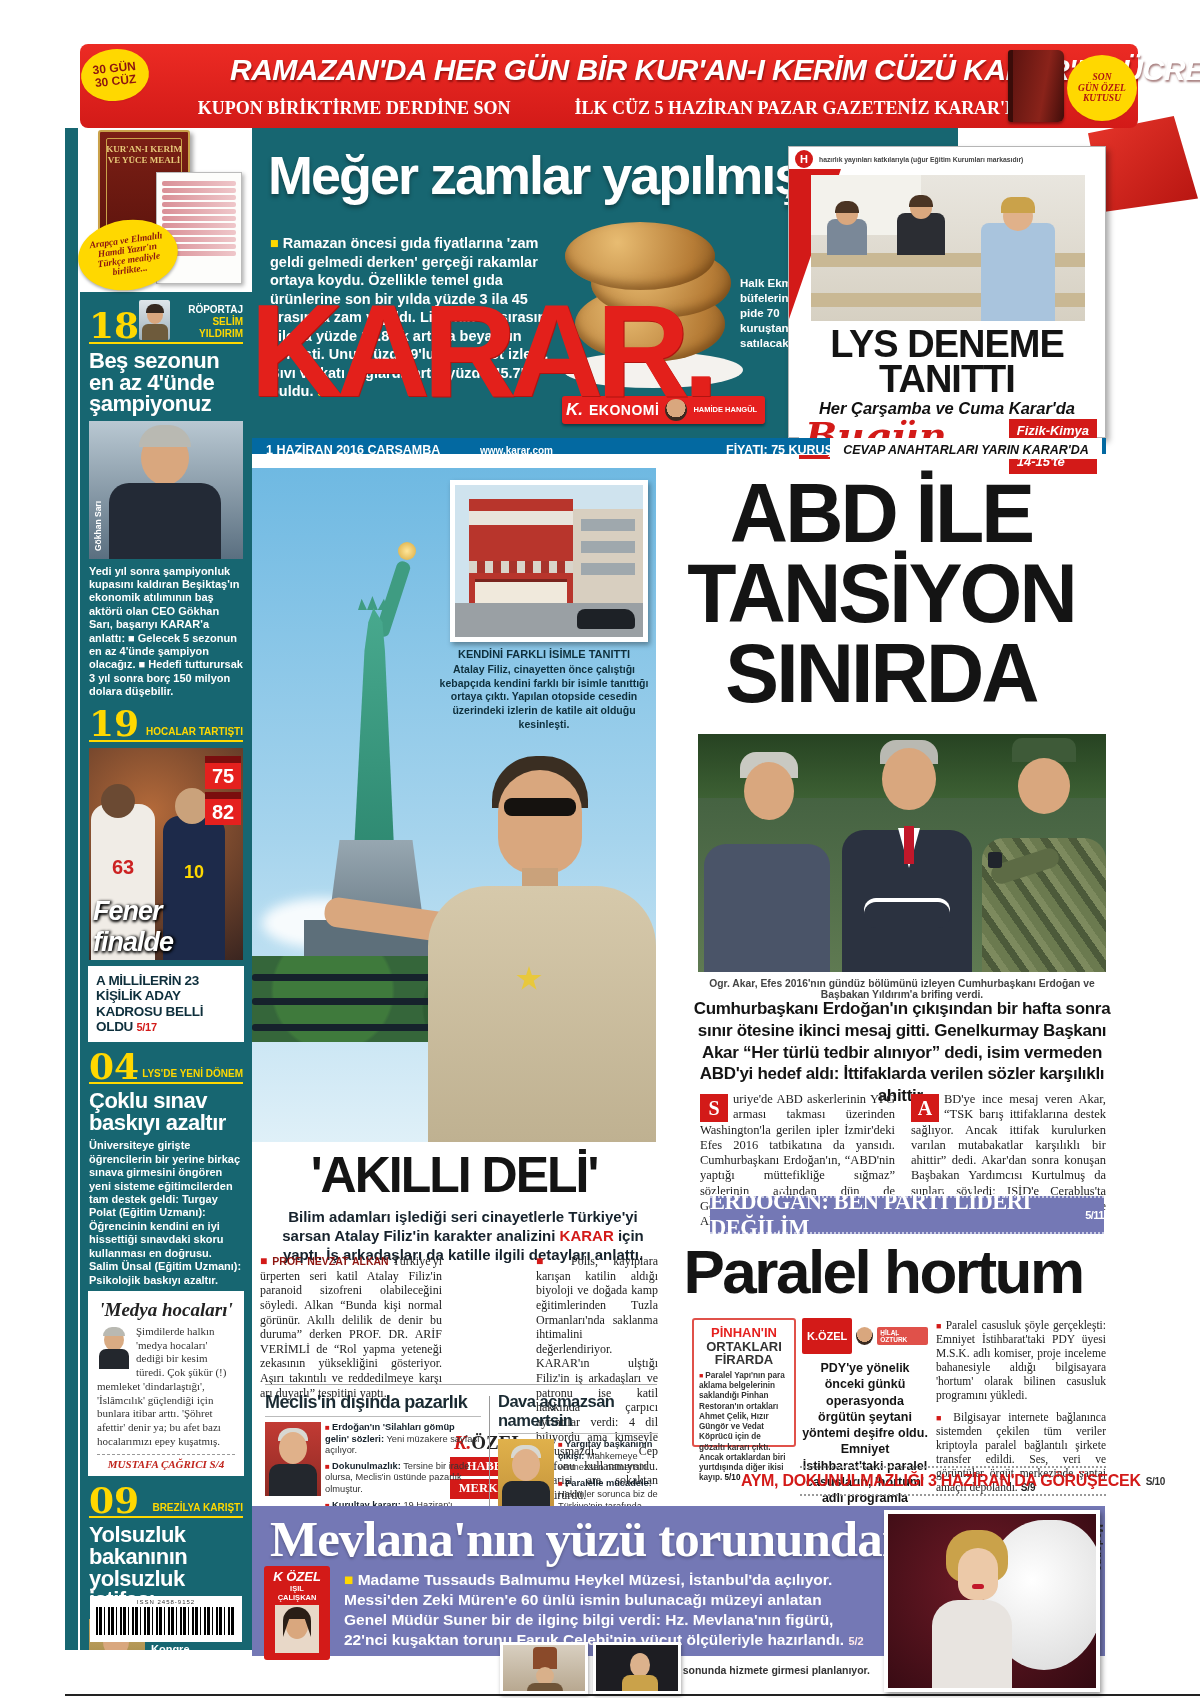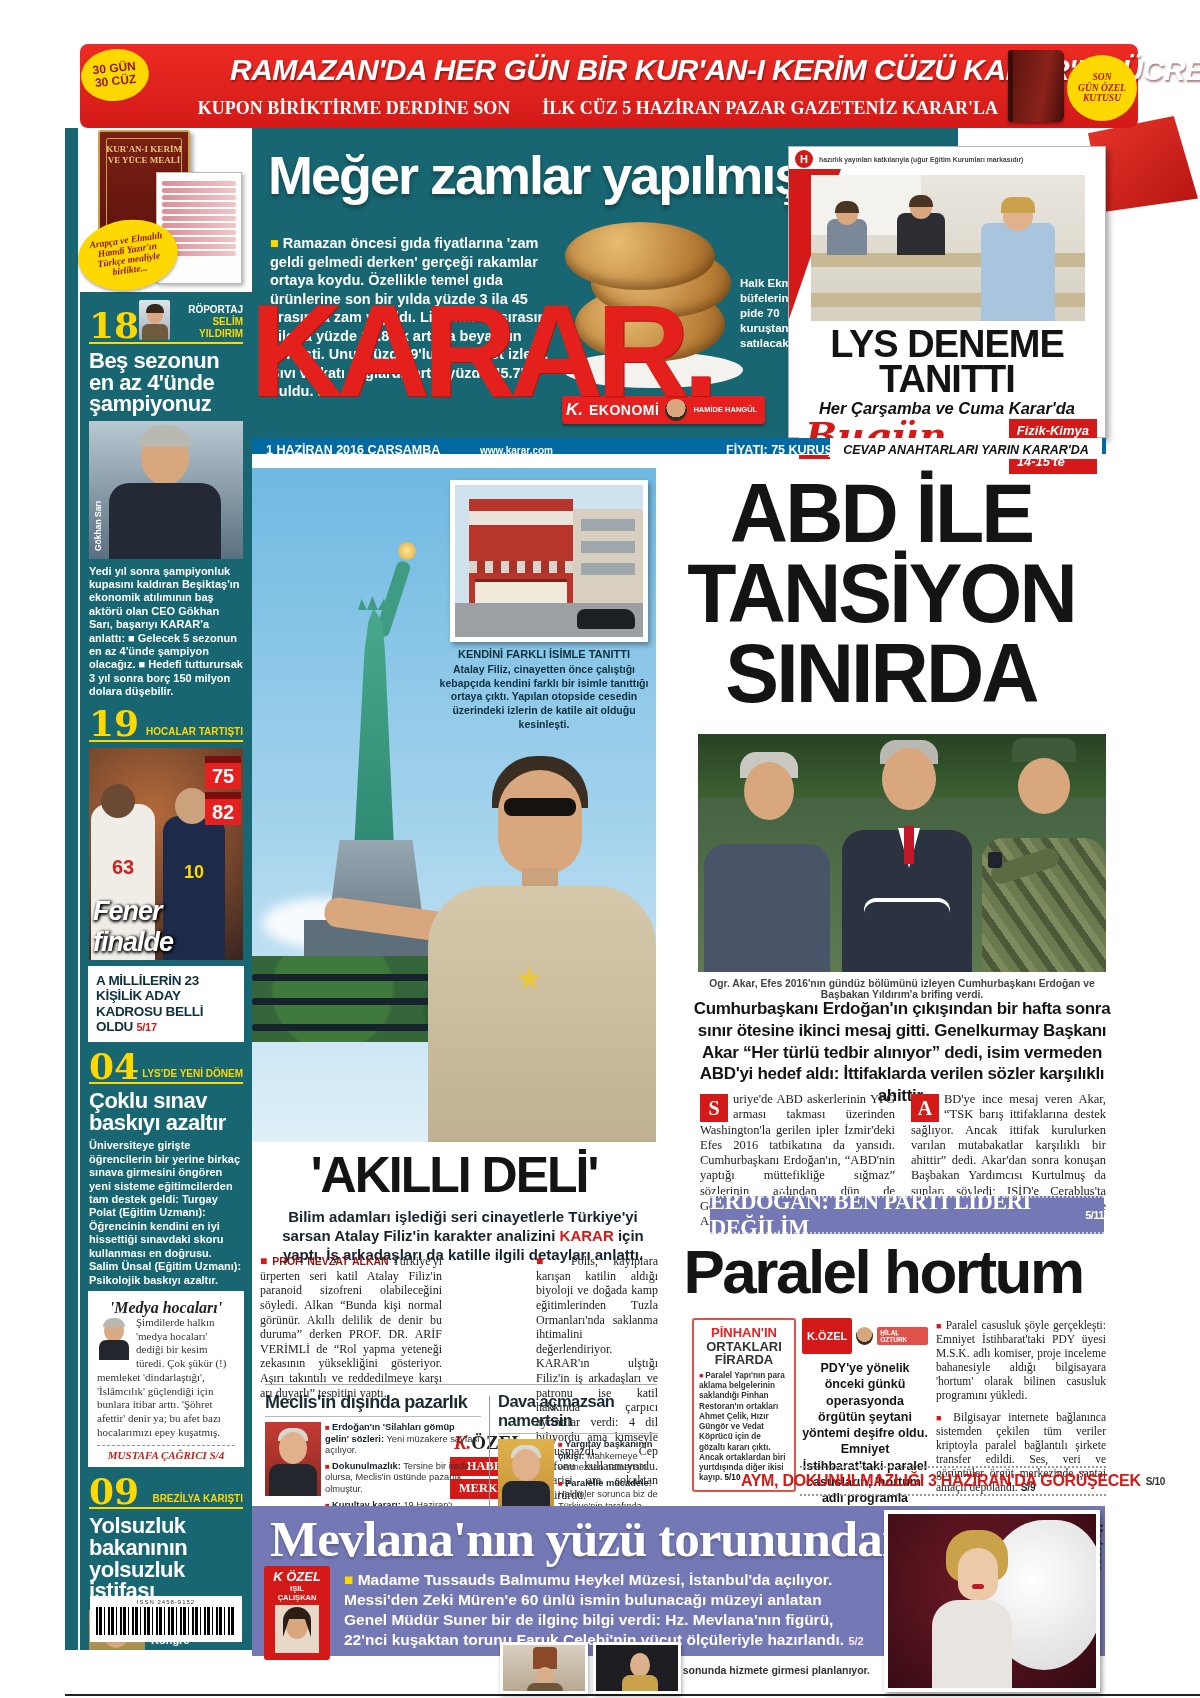--- a/index.html
+++ b/index.html
@@ -3,21 +3,21 @@
 <meta charset="utf-8">
 <style>
 *{margin:0;padding:0;box-sizing:border-box}
 html,body{background:#fff}
 body{font-family:"Liberation Sans",sans-serif;-webkit-font-smoothing:antialiased}
 #page{position:relative;width:1200px;height:1698px;background:#fff;overflow:hidden}
 .abs{position:absolute}
 
 .top-banner{left:80px;top:44px;width:1058px;height:84px;background:linear-gradient(#ec2b24,#d31a18);border-radius:8px;z-index:3}
 .banner-line1{position:absolute;left:150px;right:140px;top:5px;height:42px;color:#fff;font-weight:800;font-size:30px;letter-spacing:-.5px;text-align:center;line-height:42px;font-style:italic;text-shadow:1px 2px 2px rgba(80,0,0,.5);white-space:nowrap}
-.banner-line2{position:absolute;left:150px;right:140px;top:50px;height:28px;display:flex;align-items:center;justify-content:flex-end;gap:16px;color:#fff;font-family:"Liberation Serif",serif;font-weight:700;font-size:18px;white-space:nowrap}
+.banner-line2{position:absolute;left:150px;right:140px;top:50px;height:28px;display:flex;align-items:center;justify-content:center;gap:32px;color:#fff;font-family:"Liberation Serif",serif;font-weight:700;font-size:18px;white-space:nowrap}
 .banner-pill{width:110px;height:15px;background:#fff;border-radius:8px}
 .burst{background:#ffd800;border-radius:50%;display:flex;flex-direction:column;align-items:center;justify-content:center;color:#8c1510;font-weight:800;text-align:center;box-shadow:0 0 0 3px #ffd800,0 2px 3px rgba(0,0,0,.35)}
 .burst-left{left:4px;top:8px;width:62px;height:46px;font-size:12px;line-height:1.05;transform:rotate(-6deg)}
 .burst-right{right:4px;top:14px;width:64px;height:60px;font-family:"Liberation Serif",serif;font-style:italic;font-size:9.5px;line-height:1.1;color:#b01410}
 .book-right{right:74px;top:6px;width:56px;height:72px;background:linear-gradient(100deg,#5d1410,#8a231a 60%,#3f0d0a);border-radius:3px 6px 6px 3px;border-left:5px solid #3a0c09;box-shadow:0 2px 3px rgba(0,0,0,.4)}
 .promo-ribbon{left:1088px;top:116px;width:110px;height:96px;background:linear-gradient(135deg,#e8362b,#b51410);clip-path:polygon(0 18%,78% 0,100% 86%,14% 100%);z-index:1}
 
 .quran-block{left:80px;top:128px;width:172px;height:164px;background:#fff;z-index:4}
 .q-cover{position:absolute;left:18px;top:2px;width:92px;height:116px;background:linear-gradient(#7c1f15,#5d140d);border:2px solid #caa24a;border-radius:3px;color:#e7c878;font-family:"Liberation Serif",serif;font-weight:700;text-align:center;font-size:9px;padding-top:12px;line-height:1.25;box-shadow:3px 3px 4px rgba(0,0,0,.35)}
 .q-cover::before{content:"";position:absolute;inset:6px;border:1px solid #caa24a;border-radius:2px}
@@ -39,21 +39,21 @@
 .head-portrait .hp-face{position:absolute;left:8px;top:6px;width:16px;height:18px;border-radius:50%;background:#d9a77e}
 .head-portrait .hp-hair{position:absolute;left:7px;top:4px;width:18px;height:9px;border-radius:8px 8px 0 0;background:#35281f}
 .head-portrait .hp-body{position:absolute;left:3px;top:24px;width:26px;height:16px;border-radius:6px 6px 0 0;background:#6e5b3c}
 .score-badge{width:36px;text-align:center;margin-bottom:3px}
 .score-strip{height:7px;background:#7a0e0e}
 .score-num{background:#e5201e;color:#fff;font-weight:800;font-size:20px;line-height:26px}
 .fener{position:absolute;left:4px;bottom:2px;font-size:27px;font-weight:800;font-style:italic;letter-spacing:-1px;color:#fff;text-shadow:0 2px 3px #000,2px 0 3px #000}
 .white-note{background:#fff;color:#0e2f3c;font-weight:800;font-size:13.5px;line-height:1.15;letter-spacing:-.3px;padding:7px 8px;margin:2px -1px 10px}
 .white-note .rref{color:#d31a18;font-size:11px}
 .medya-box{background:#fff;color:#333;padding:9px 9px 6px;margin:4px -1px 10px}
-.medya-title{font-family:"Liberation Serif",serif;font-style:italic;font-weight:700;font-size:16px;text-align:center;color:#222;line-height:1;}
+.medya-title{font-family:"Liberation Serif",serif;font-style:italic;font-weight:700;font-size:19px;text-align:center;color:#222;line-height:1;margin-bottom:6px}
 .medya-body{font-family:"Liberation Serif",serif;font-size:11px;line-height:1.25;color:#333}
 .medya-face{float:left;width:34px;height:42px;margin:2px 5px 0 0;background:#fff;position:relative}
 .medya-face .f1{position:absolute;left:7px;top:2px;width:20px;height:22px;border-radius:50%;background:#d9ab83}
 .medya-face .f2{position:absolute;left:6px;top:0;width:22px;height:9px;border-radius:9px 9px 0 0;background:#b9b9b2}
 .medya-face .f3{position:absolute;left:2px;top:22px;width:30px;height:20px;border-radius:7px 7px 0 0;background:#23272d}
 .medya-byline{border-top:1px dashed #999;margin-top:5px;padding-top:3px;text-align:center;font-family:"Liberation Serif",serif;font-style:italic;font-weight:700;font-size:11px;color:#c0241c}
 .temer-photo{float:left;width:56px;height:70px;margin:2px 6px 2px 0;background:linear-gradient(#caa964,#8e7a3f);position:relative;overflow:hidden}
 .temer-photo .f1{position:absolute;left:14px;top:8px;width:26px;height:30px;border-radius:50%;background:#d9a77e}
 .temer-photo .f2{position:absolute;left:13px;top:5px;width:28px;height:12px;border-radius:10px 10px 0 0;background:#cfd4d6}
 .barcode-box{position:absolute;left:10px;bottom:8px;width:152px;height:46px;background:#fff;padding:3px 6px;text-align:center}
@@ -163,21 +163,21 @@
 .fig .fbody{position:absolute;bottom:0;border-radius:22px 22px 0 0}
 .abd-caption{left:698px;top:978px;width:408px;text-align:center;font-weight:700;font-size:10.3px;color:#444}
 .abd-intro{left:688px;top:998px;width:428px;text-align:center;font-weight:800;font-size:17px;line-height:1.28;color:#141414;letter-spacing:-.3px}
 .abd-cols{left:700px;top:1092px;width:406px;display:flex;gap:16px;font-family:"Liberation Serif",serif;font-size:12.5px;line-height:1.22;color:#222;text-align:justify}
 .abd-cols .col{flex:1}
 .dropcap{float:left;width:28px;height:28px;background:#d31a18;color:#fff;font-family:"Liberation Serif",serif;font-weight:700;font-size:20px;text-align:center;line-height:28px;margin:2px 5px 0 0}
 .redref{color:#d31a18;font-weight:700;font-family:"Liberation Sans",sans-serif;font-size:10.5px}
 .erdogan-strip{left:710px;top:1196px;width:394px;height:38px;background:#7478b5;border-top:2px dotted #c9cbe4;border-bottom:2px dotted #c9cbe4;color:#fff;display:flex;align-items:center;justify-content:center;gap:6px;font-family:"Liberation Serif",serif;font-weight:700;font-size:22.5px;letter-spacing:-.5px}
 .erdogan-strip .sref{font-size:11px;font-family:"Liberation Sans",sans-serif;font-weight:800}
 .paralel-head{left:660px;top:1236px;width:446px;text-align:center;font-weight:800;font-size:62px;letter-spacing:-2.5px;color:#141414}
-.pinhan{left:692px;top:1318px;width:104px;height:174px;border:2px solid #e0514a;border-radius:3px;padding:6px 5px;background:#fff}
+.pinhan{left:692px;top:1318px;width:104px;height:129px;border:2px solid #e0514a;border-radius:3px;padding:6px 5px;background:#fff}
 .pinhan .pt{color:#e5201e;font-weight:800;font-size:13px;line-height:1.05;text-align:center;margin-bottom:4px}
 .pinhan .pt .b2{color:#333}
 .pinhan .pb{font-size:8.2px;font-weight:700;color:#333;line-height:1.25}
 .pinhan .pb::before{content:"■ ";color:#d31a18;font-size:7px}
 .pinhan .rr{font-weight:800;color:#111}
 .pdy{left:802px;top:1318px;width:126px}
 .hilal-row{display:flex;align-items:center;gap:4px;margin-bottom:6px}
 .kozel-chip{background:#d31a18;color:#fff;font-weight:800;font-size:11px;padding:12px 5px;border-radius:2px}
 .hilal-chip{background:#e0514a;color:#fff;font-weight:800;font-size:6.5px;padding:2px 3px;border-radius:2px}
 .pdy-text{font-weight:800;font-size:12.5px;line-height:1.3;text-align:center;color:#141414}

